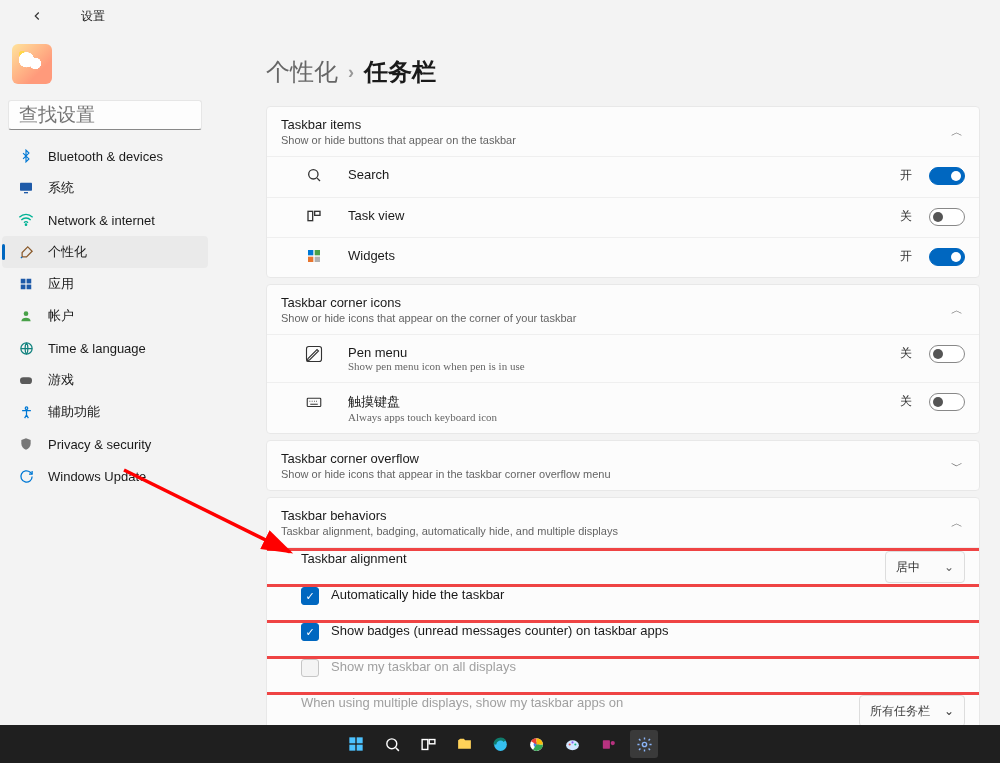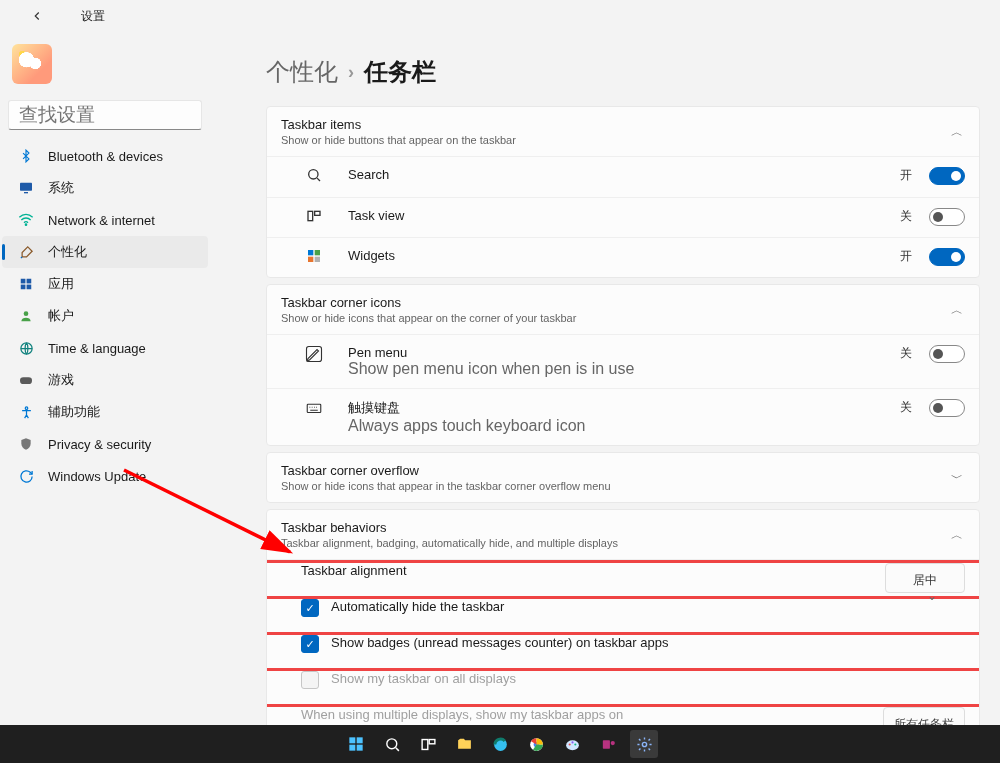--- a/index.html
+++ b/index.html
@@ -123,21 +123,21 @@
     display: flex; 
     padding: 10px 14px 10px 34px;
     border-top: 1px solid #efefef;
     min-height: 40px;
     gap: 7px;
   }
   .row:first-of-type { border-top: none; }
   .row .icon { width: 26px; display: flex; justify-content: center; margin-right: 14px; color:#333; }
   .row .labels { flex: 1; }
   .row .lbl { font-size: 13px; }
-  .row .sub { font-size: 16px; color: #666; }
+  .row .sub { font-size: 11px; color: #666; font-family: Liberation Serif, serif; }
   .row .state { font-size: 12px; color: #333; margin-right: 10px; }
   .toggle {
     width: 36px; height: 18px; border-radius: 9px;
     position: relative; border: 1px solid #888; background: #fff;
   }
   .toggle .knob {
     position: absolute; width: 10px; height: 10px; border-radius: 50%;
     top: 50%; transform: translateY(-50%);
     left: 3px; background: #555;
   }
@@ -159,21 +159,21 @@
     margin-right: 12px;
     border: 1px solid #888;
   }
   .checkbox.checked { background: #0067c0; border-color: #0067c0; color: #fff; font-size: 11px; }
   .checkbox.disabled { border-color: #c6c6c6; background: #f4f4f4; }
   .select {
     min-width: 80px; height: 30px;
     border: 1px solid #ddd; border-radius: 4px;
     background: #fbfbfb;
     display: flex; align-items: center; justify-content: space-between;
-    padding: 8px 10px; font-size: 12px; color: #333; flex-direction: column;
+    padding: 15px 10px; font-size: 12px; color: #333;
   }
   .select.muted { color: #404040; }
 
   
   .taskbar {
     height: 38px; background: #1f1f1f;
     display: flex; align-items: center; justify-content: center;
     gap: 8px;
   }
   .tb-icon {

